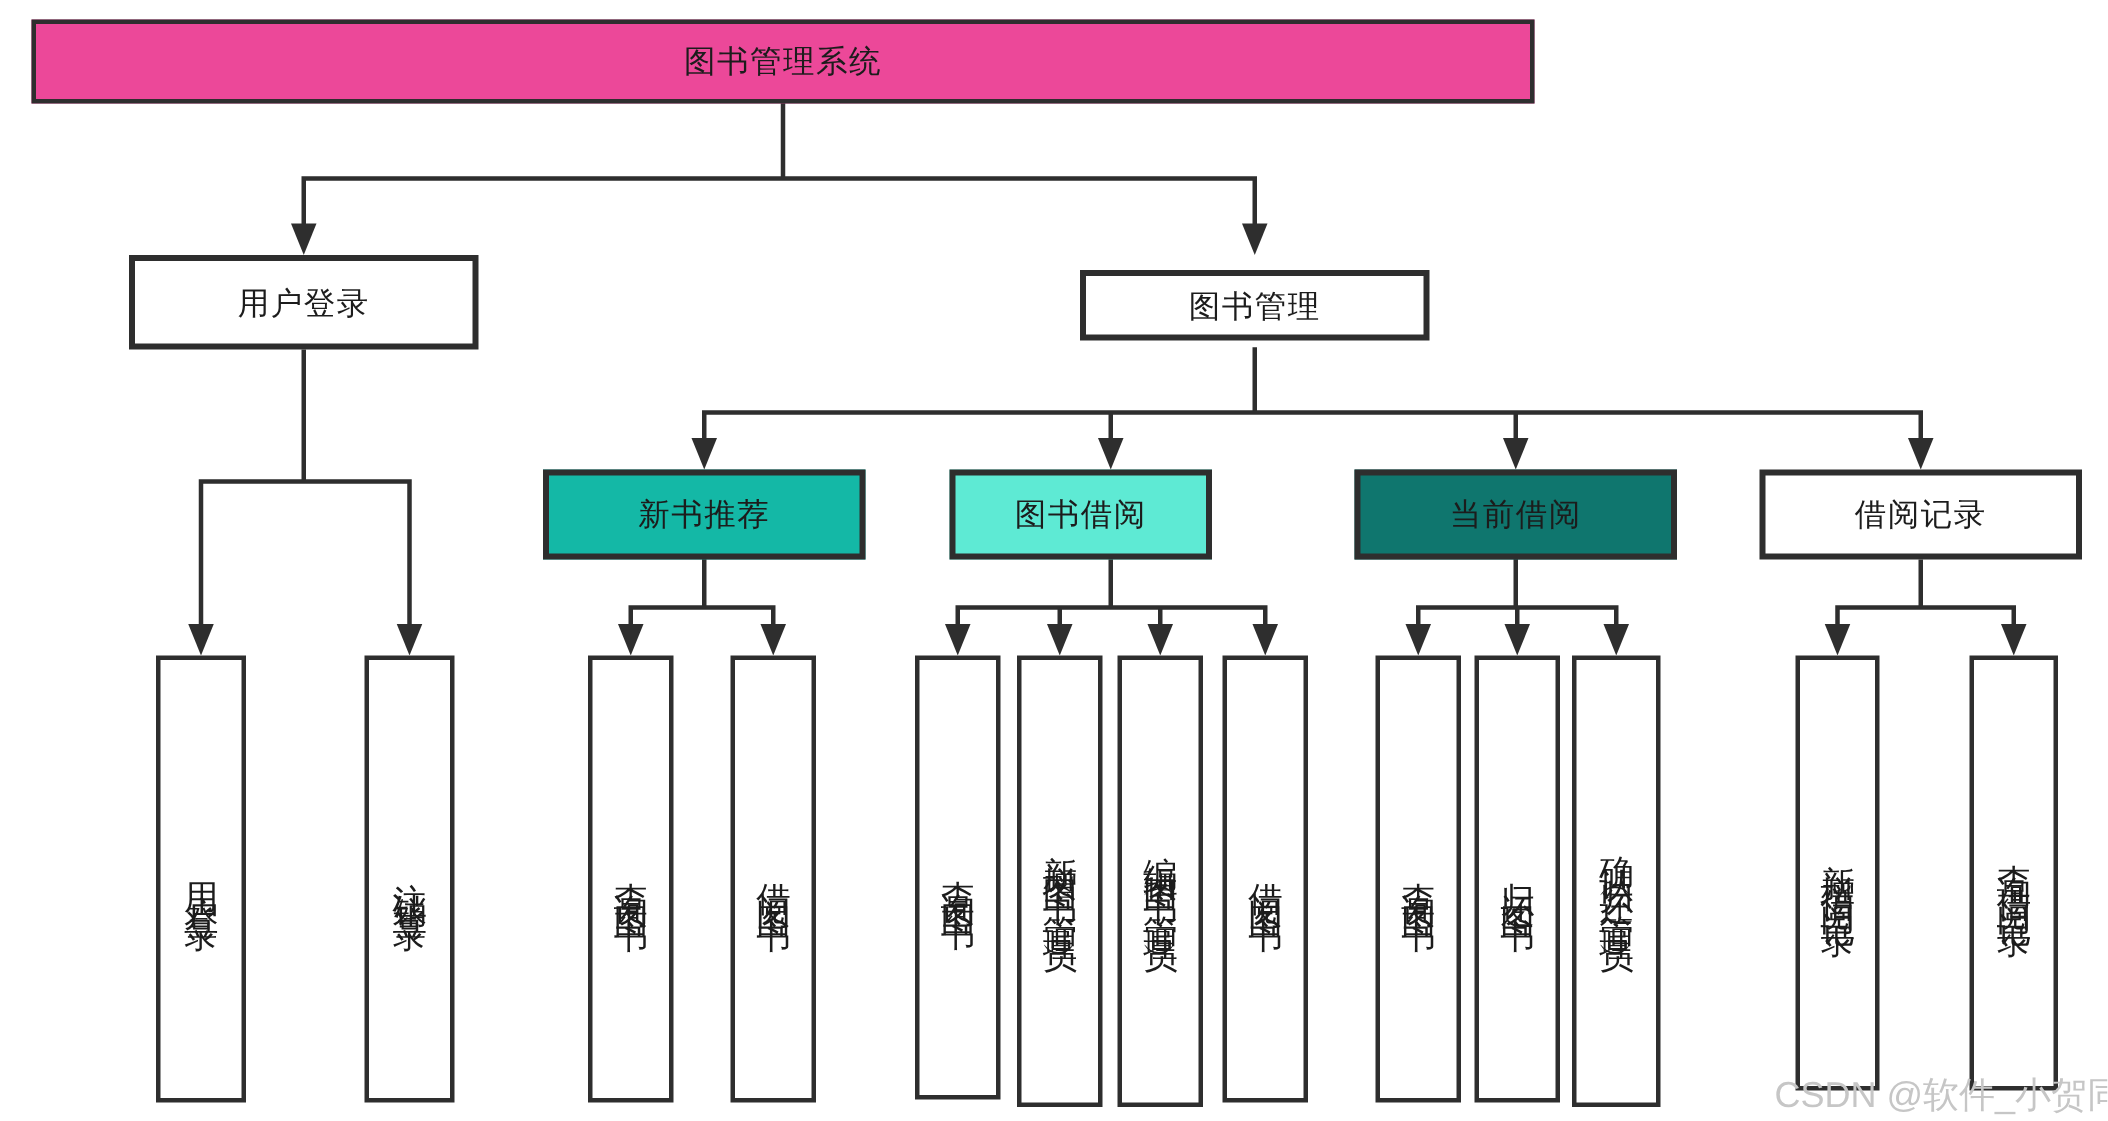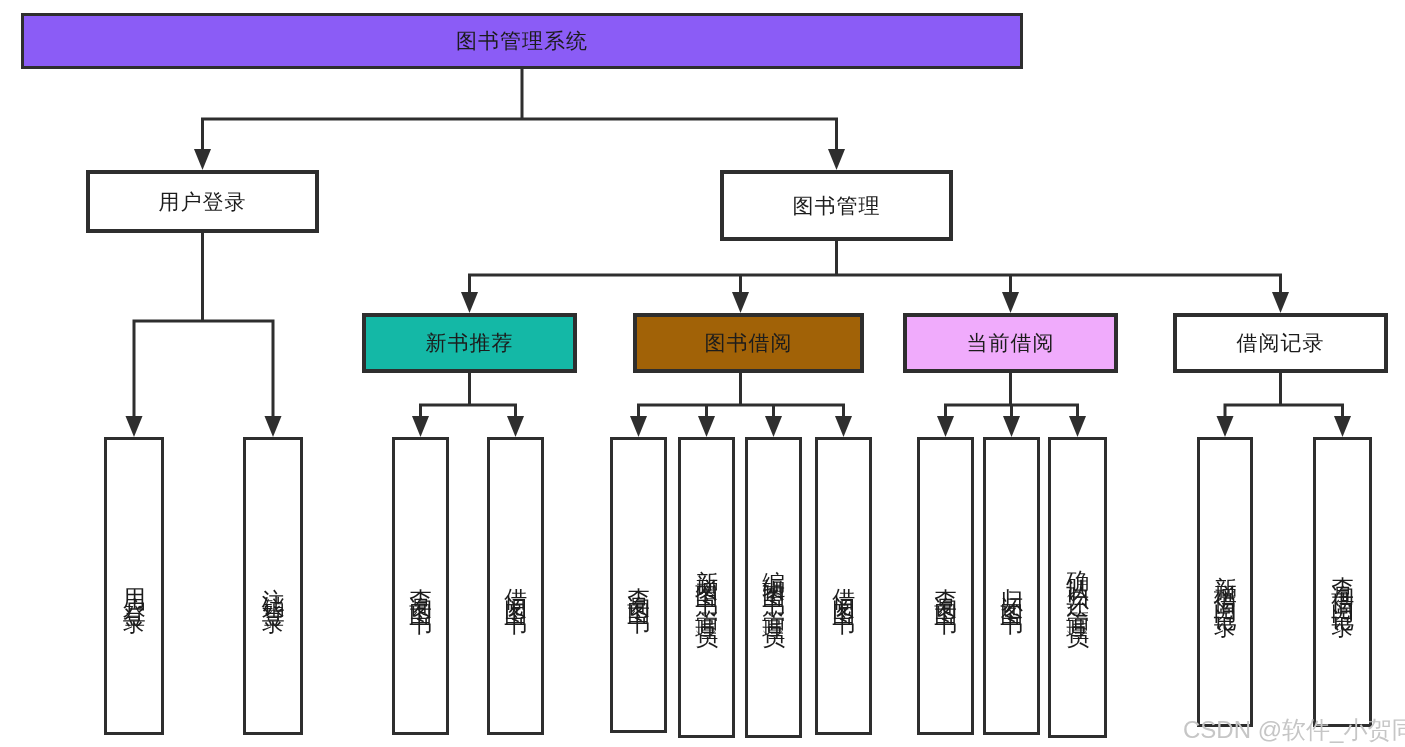--- a/index.html
+++ b/index.html
@@ -45,36 +45,36 @@
       <polygon points="698,416 715,416 706.5,437" fill="#2e2e2e"></polygon>
       <polygon points="765,416 782,416 773.5,437" fill="#2e2e2e"></polygon>
       <polygon points="835,416 852,416 843.5,437" fill="#2e2e2e"></polygon>
       <polygon points="937,416 954,416 945.5,437" fill="#2e2e2e"></polygon>
       <polygon points="1003,416 1020,416 1011.5,437" fill="#2e2e2e"></polygon>
       <polygon points="1069,416 1086,416 1077.5,437" fill="#2e2e2e"></polygon>
       <polygon points="1216.5,416 1233.5,416 1225,437" fill="#2e2e2e"></polygon>
       <polygon points="1334,416 1351,416 1342.5,437" fill="#2e2e2e"></polygon>
     </svg>
   <div id="nodes">
-      <div class="node horizontal root" style="left: 21px; top: 13px; width: 1002px; height: 56px; border-color: rgb(46, 46, 46); background: #8b5cf6; color: rgb(28, 28, 28);">
+      <div class="node horizontal root" style="left: 21px; top: 13px; width: 1002px; height: 56px; border-color: rgb(46, 46, 46); background: #ec4899; color: rgb(28, 28, 28);">
         <span class="label">图书管理系统</span>
       </div>
       <div class="node horizontal" style="left: 86px; top: 170px; width: 233px; height: 63px; border-color: rgb(46, 46, 46); background: rgb(255, 255, 255); color: rgb(28, 28, 28);">
         <span class="label">用户登录</span>
       </div>
-      <div class="node horizontal" style="left: 720px; top: 170px; width: 233px; height: 71px; border-color: rgb(46, 46, 46); background: rgb(255, 255, 255); color: rgb(28, 28, 28);">
+      <div class="node horizontal" style="left: 720px; top: 180px; width: 233px; height: 47px; border-color: rgb(46, 46, 46); background: rgb(255, 255, 255); color: rgb(28, 28, 28);">
         <span class="label">图书管理</span>
       </div>
       <div class="node horizontal" style="left: 362px; top: 313px; width: 215px; height: 60px; border-color: rgb(46, 46, 46); background: #14b8a6; color: rgb(28, 28, 28);">
         <span class="label">新书推荐</span>
       </div>
-      <div class="node horizontal" style="left: 633px; top: 313px; width: 231px; height: 60px; border-color: rgb(46, 46, 46); background: #a16207; color: rgb(28, 28, 28);">
+      <div class="node horizontal" style="left: 633px; top: 313px; width: 175px; height: 60px; border-color: rgb(46, 46, 46); background: #5eead4; color: rgb(28, 28, 28);">
         <span class="label">图书借阅</span>
       </div>
-      <div class="node horizontal" style="left: 903px; top: 313px; width: 215px; height: 60px; border-color: rgb(46, 46, 46); background: #f0abfc; color: rgb(28, 28, 28);">
+      <div class="node horizontal" style="left: 903px; top: 313px; width: 215px; height: 60px; border-color: rgb(46, 46, 46); background: #0f766e; color: rgb(28, 28, 28);">
         <span class="label">当前借阅</span>
       </div>
       <div class="node horizontal" style="left: 1173px; top: 313px; width: 215px; height: 60px; border-color: rgb(46, 46, 46); background: rgb(255, 255, 255); color: rgb(28, 28, 28);">
         <span class="label">借阅记录</span>
       </div>
       <div class="node vertical" style="left: 104px; top: 437px; width: 60px; height: 298px; border-color: rgb(46, 46, 46); background: rgb(255, 255, 255); color: rgb(28, 28, 28);">
         <span class="label">用户登录</span>
       </div>
       <div class="node vertical" style="left: 243px; top: 437px; width: 60px; height: 298px; border-color: rgb(46, 46, 46); background: rgb(255, 255, 255); color: rgb(28, 28, 28);">
         <span class="label">注销登录</span>

